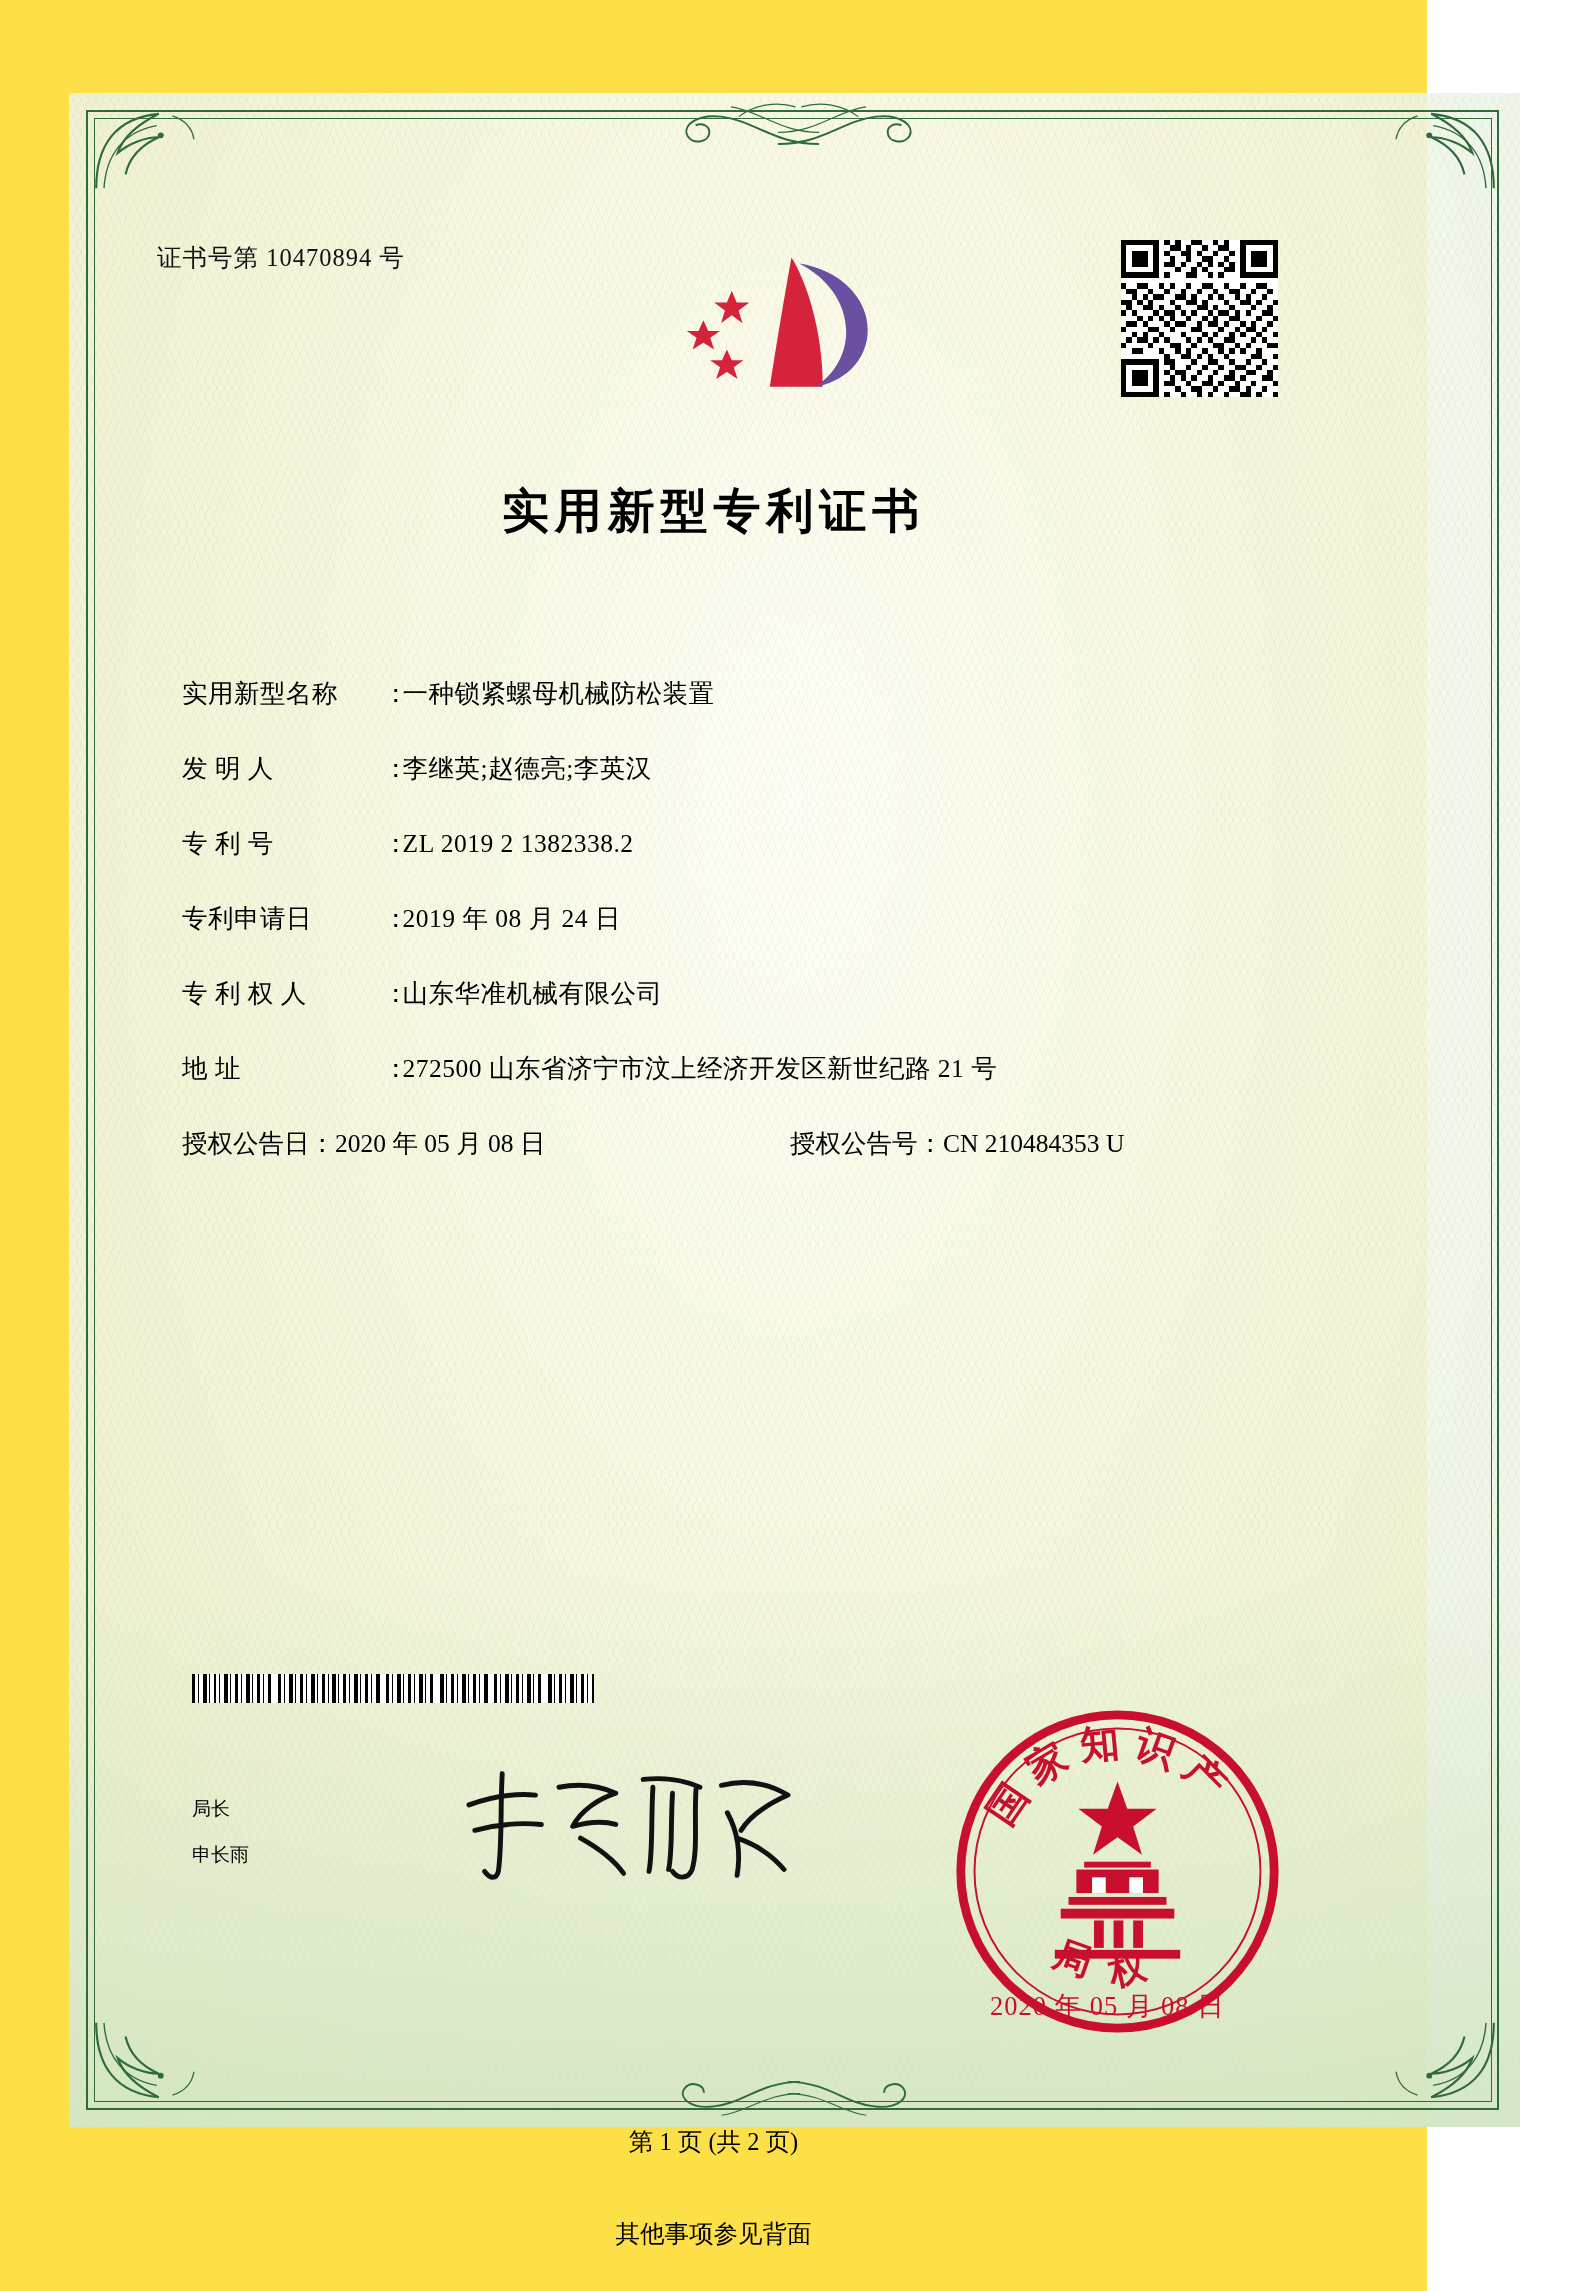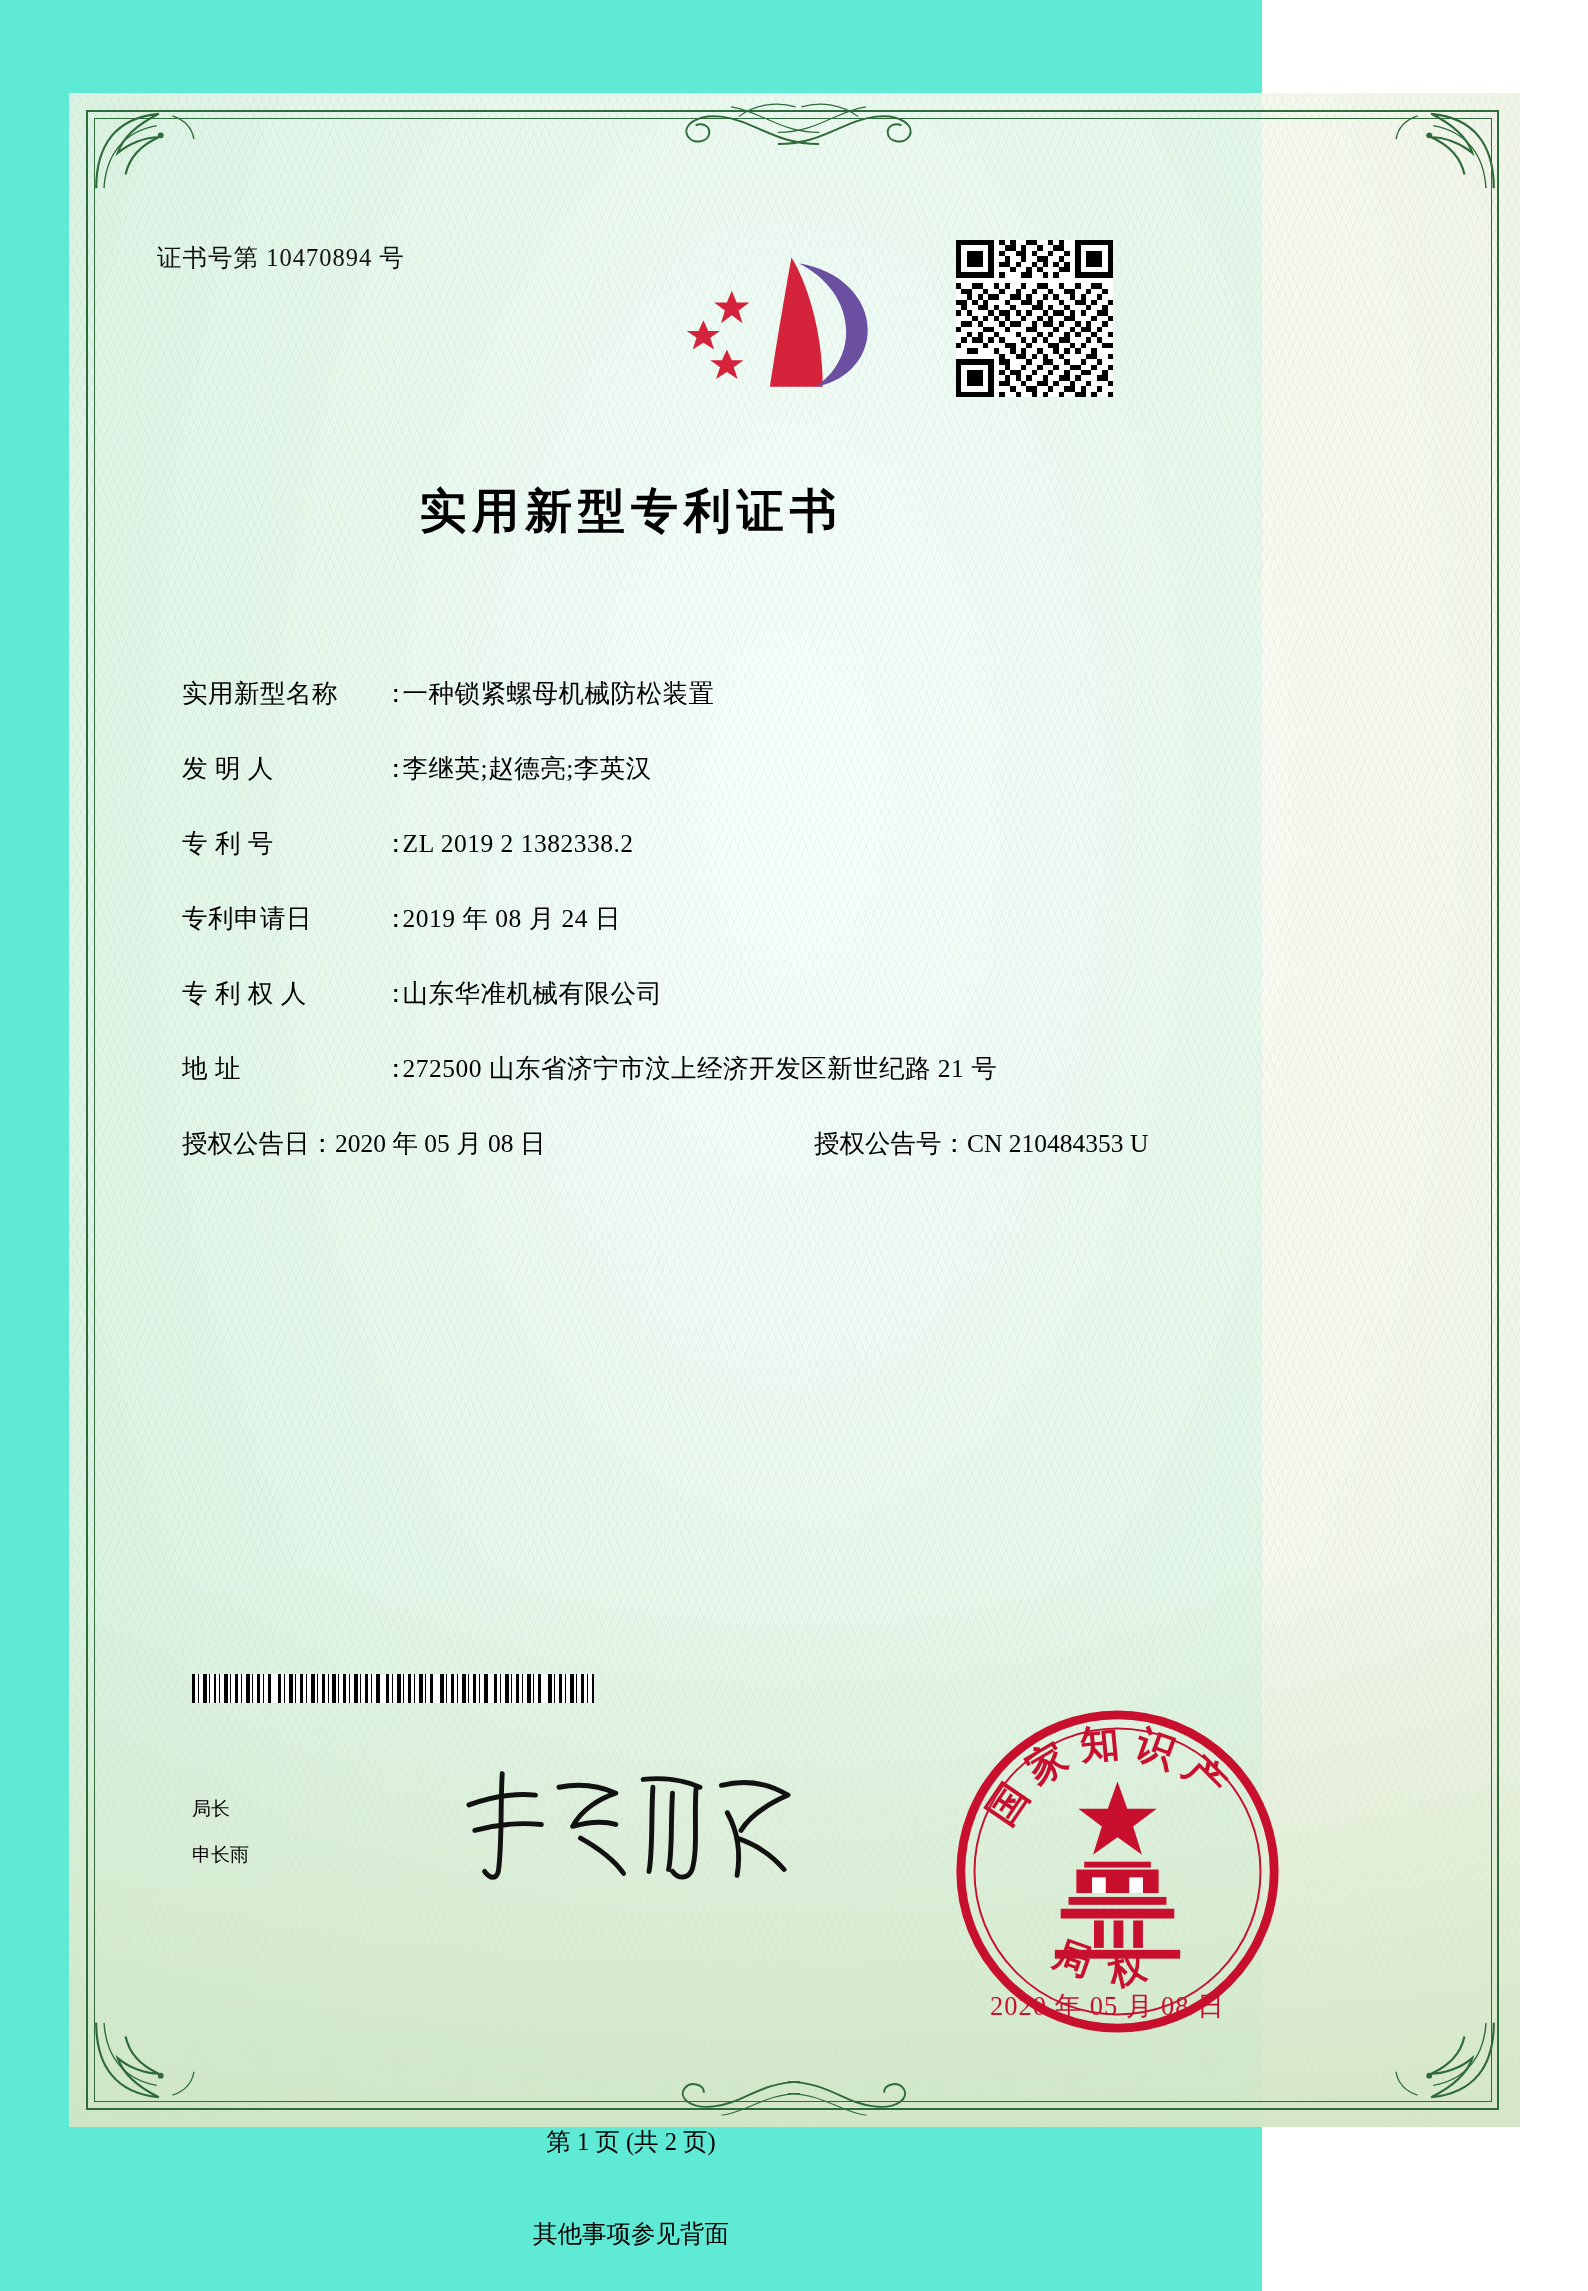--- a/index.html
+++ b/index.html
@@ -11,23 +11,23 @@
     width: 1589px;
     height: 2292px;
     font-family: "Liberation Serif", serif;
     position: relative;
     overflow: hidden;
   }
 
   .page {
     position: absolute;
     left: 0; top: 0;
-    width: 1262px;
+    width: 1427px;
     height: 2292px;
-    background: #5eead4;
+    background: #fde047;
   }
 
   
   .paper-tint {
     position: absolute;
     left: 69px; top: 93px;
     width: 1451px; height: 2034px;
     background:
       radial-gradient(ellipse at 50% 35%, rgba(255,255,255,0.95) 0%, rgba(246,249,240,0.9) 45%, rgba(232,240,222,0.85) 100%);
   }
@@ -144,21 +144,20 @@
     justify-content: space-between;
   }
   .field-colon { width: 19.6px; }
   .field-value { letter-spacing: 0.5px; }
 
   .row-two-col {
     display: flex;
     align-items: baseline;
     font-size: 25.5px;
     margin-bottom: 17.6px;
-    gap: 24px;
   }
   .row-two-col .seg-a { width: 608px; }
   .row-two-col .seg-b { }
 
   .paras {
     position: absolute;
     left: 182px; top: 1292px;
     width: 1233px;
     font-size: 25.5px;
     line-height: 51px;

